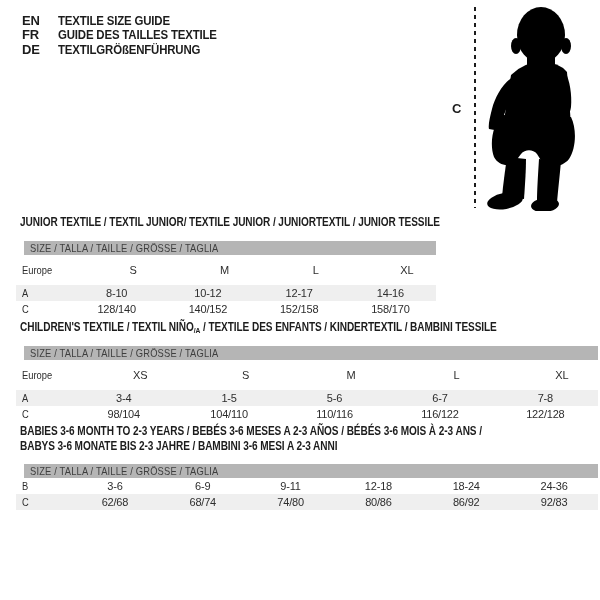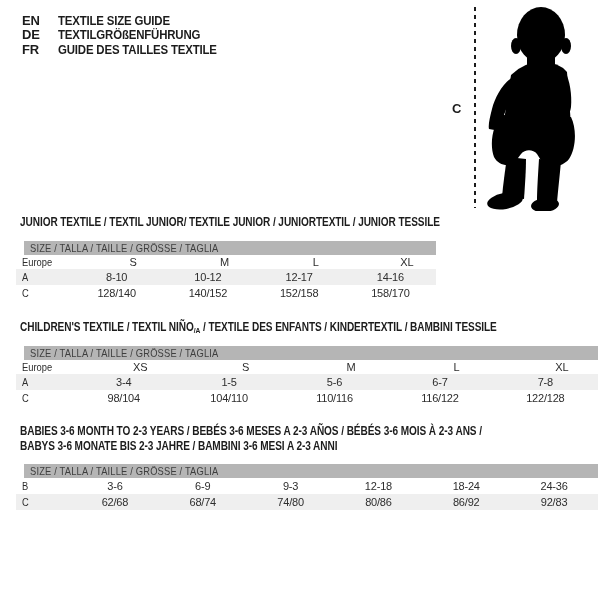--- a/index.html
+++ b/index.html
@@ -25,47 +25,47 @@
   .sub{font-size:8px;vertical-align:-2px;}
 
   
   .size-table{position:absolute;left:16px;}
   .w420{width:420px;} .w582{width:582px;}
   .tbar{height:14px;background:var(--bar_bg,#b5b5b5);color:var(--bar_text,#3e3e3e);
         display:flex;align-items:center;padding-left:6px;box-sizing:border-box;font-size:11px;margin-left:8px;}
   .tbar .cx{letter-spacing:0.2px;}
   .cx{display:inline-block;white-space:nowrap;transform:scaleX(0.85);transform-origin:0 50%;}
   .trow{display:flex;align-items:center;height:16px;font-size:11px;color:#2d2d2d;}
-  .trow.h18{height:14px;gap:33px;}
+  .trow.h18{height:30px;gap:33px;}
   .trow.alt{background:var(--row_alt_bg,#efefef);}
   .tlabel{width:55px;padding-left:6px;box-sizing:border-box;}
   .tcell{flex:1;text-align:center;letter-spacing:-0.2px;}
 
   
   .footnotes{position:absolute;left:20px;top:537px;}
   .footnote{height:15.5px;font-weight:700;font-size:11.5px;white-space:nowrap;
             letter-spacing:-0.1px;transform:scaleX(0.82);transform-origin:0 50%;}
 </style>
 </head>
 <body>
 
 <div id="page">
 
   <div class="langs">
     <div class="lang-row">
       <span class="lang-code">EN</span>
       <span class="lang-title">TEXTILE SIZE GUIDE</span>
     </div>
     <div class="lang-row">
+      <span class="lang-code">FR</span>
+      <span class="lang-title">GUIDE DES TAILLES TEXTILE</span>
+    </div>
+    <div class="lang-row">
       <span class="lang-code">DE</span>
       <span class="lang-title">TEXTILGRÖßENFÜHRUNG</span>
-    </div>
-    <div class="lang-row">
-      <span class="lang-code">FR</span>
-      <span class="lang-title">GUIDE DES TAILLES TEXTILE</span>
     </div>
   </div>
 
   <div class="dash-line"></div>
   <div class="marker-c">C</div>
   <svg class="baby" viewBox="0 0 118 206" xmlns="http://www.w3.org/2000/svg" fill="#000">
     <ellipse cx="62" cy="30" rx="24" ry="28"></ellipse>
     <ellipse cx="37" cy="41" rx="5" ry="8"></ellipse>
     <ellipse cx="87" cy="41" rx="5" ry="8"></ellipse>
     <rect x="48" y="50" width="28" height="14"></rect>
@@ -146,21 +146,21 @@
   </div>
 
   <div class="size-table w582" style="top:464px">
     <div class="tbar">
       <span class="cx">SIZE / TALLA / TAILLE / GRÖSSE / TAGLIA</span>
     </div>
     <div class="trow">
       <div class="tlabel"><span class="cx">B</span></div>
       <div class="tcell">3-6</div>
       <div class="tcell">6-9</div>
-      <div class="tcell">9-3</div>
+      <div class="tcell">9-11</div>
       <div class="tcell">12-18</div>
       <div class="tcell">18-24</div>
       <div class="tcell">24-36</div>
     </div>
     <div class="trow alt">
       <div class="tlabel"><span class="cx">C</span></div>
       <div class="tcell">62/68</div>
       <div class="tcell">68/74</div>
       <div class="tcell">74/80</div>
       <div class="tcell">80/86</div>

